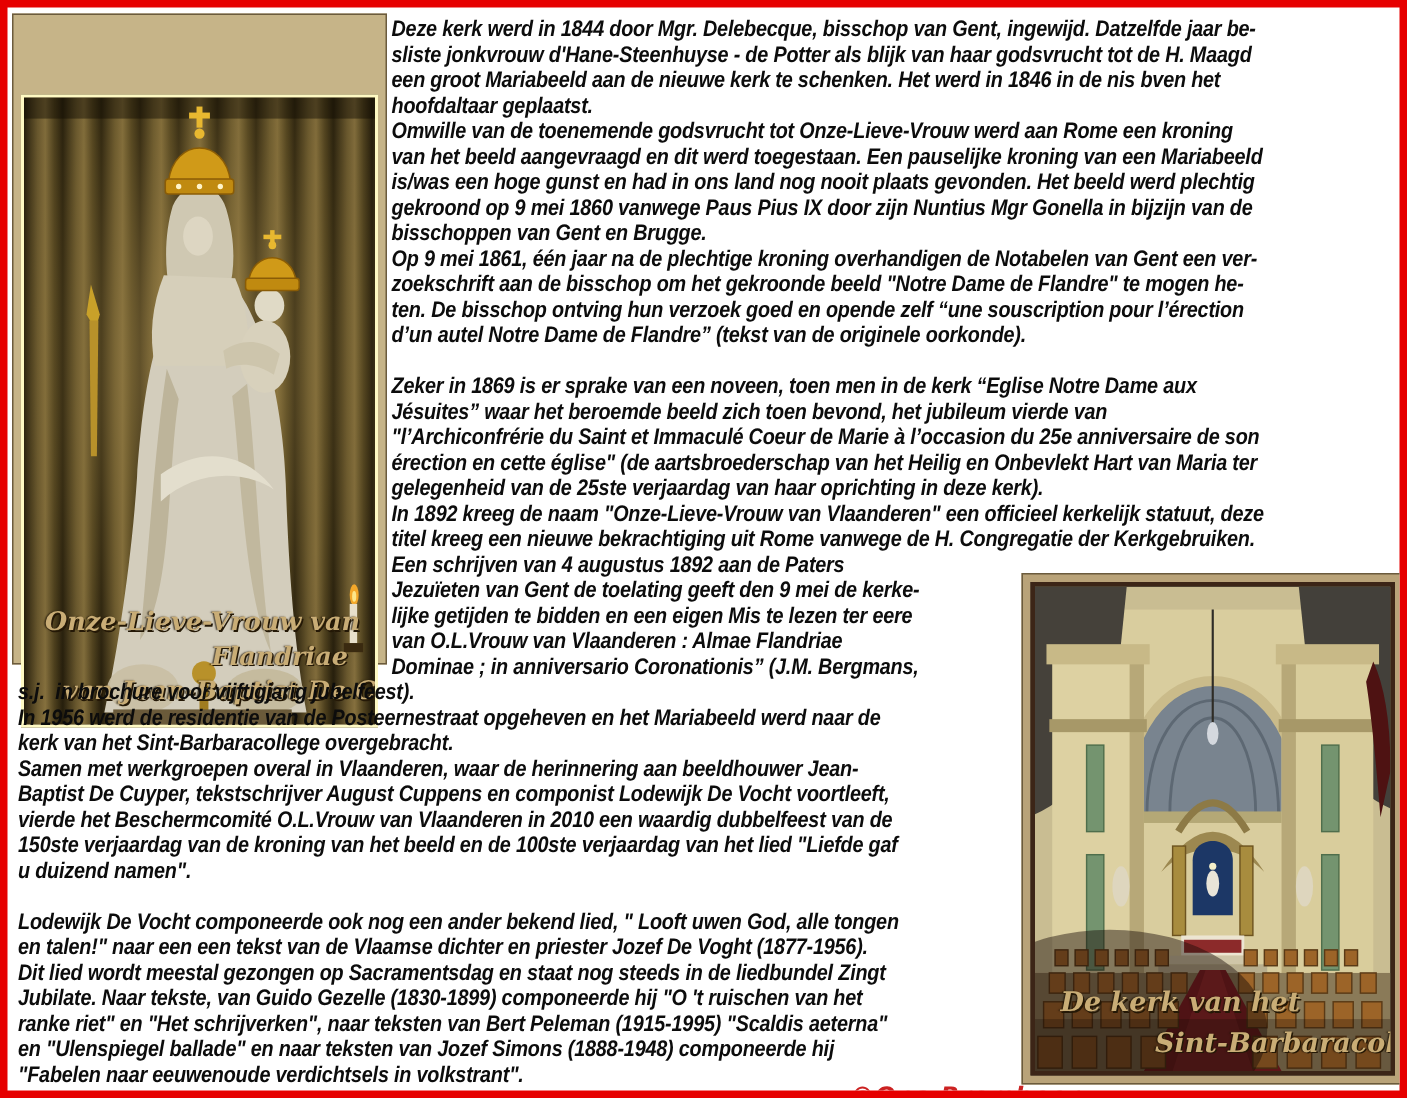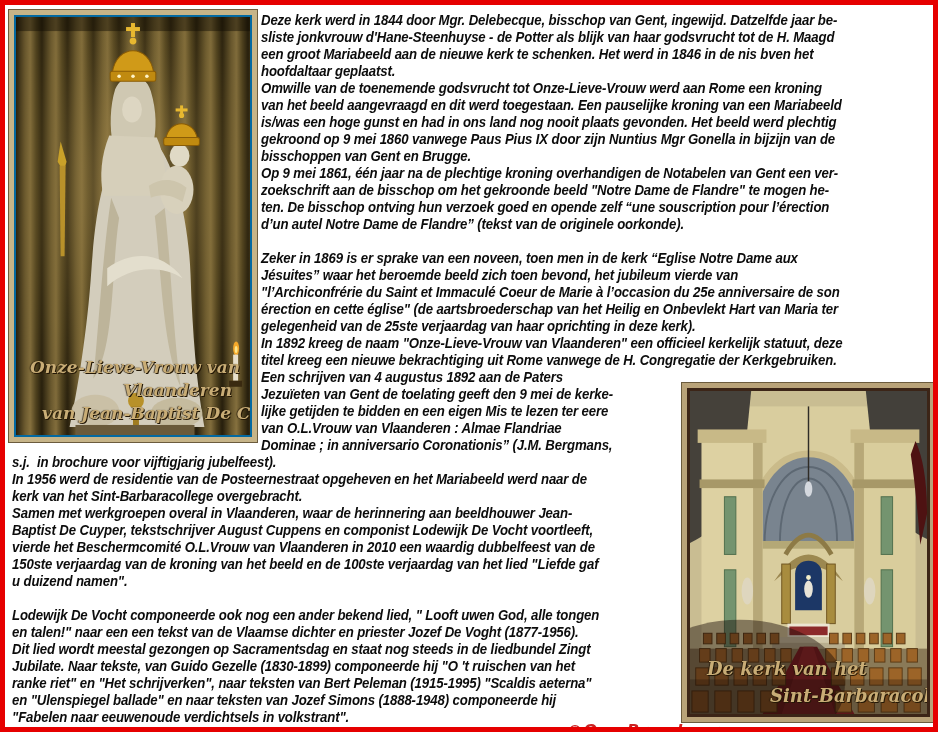--- a/index.html
+++ b/index.html
@@ -42,21 +42,21 @@
   }
   .photo .inner{
     position:relative;width:100%;height:100%;
     box-sizing:border-box;overflow:hidden;
   }
   .photo svg{display:block;width:100%;height:100%;}
   .statue{
     left:3px;top:4px;width:250px;height:434px;
     background:#c6b488;
   }
-  .statue .inner{border:2px solid #0369a1;background:#4a3c22;}
+  .statue .inner{border:2px solid #fef9c3;background:#4a3c22;margin-top:48px;}
   .church{
     left:676px;top:377px;width:255px;height:341px;
     background:#b9a379;
   }
   .church .inner{border:3px solid #3c2517;background:#3c382f;}
   
   .cap{
     position:absolute;
     font:bold italic 17px/20px "DejaVu Serif",serif;
     color:var(--caption-gold,#c9ad76);
@@ -134,21 +134,21 @@
         <rect x="219" y="336" width="5" height="26" fill="#e8e0cc"></rect>
         <rect x="215" y="362" width="13" height="6" fill="#3a2a10"></rect>
 
         <ellipse cx="80" cy="392" rx="24" ry="16" fill="#c9bfa4" opacity="0.95"></ellipse>
         <ellipse cx="162" cy="394" rx="26" ry="15" fill="#c4b99c" opacity="0.95"></ellipse>
         <circle cx="121" cy="382" r="8" fill="#b8912a"></circle>
         <rect x="118" y="390" width="6" height="20" fill="#a07c20"></rect>
         <rect x="60" y="406" width="120" height="10" fill="#6a5a3a"></rect>
       </svg>
       <figcaption class="cap statue-cap1">Onze-Lieve-Vrouw van</figcaption>
-      <figcaption class="cap statue-cap2">Vlaanderen</figcaption>
+      <figcaption class="cap statue-cap2">Flandriae</figcaption>
       <figcaption class="cap statue-cap3">van Jean-Baptist De Cuyper</figcaption>
     </div>
   </figure>
 
   <figure class="photo church">
     <div class="inner">
       <svg viewBox="0 0 248 336" preserveAspectRatio="none">
         <rect width="248" height="336" fill="#c9bd92"></rect>
 
         <rect x="58" y="16" width="132" height="264" fill="#d9cd9e"></rect>

